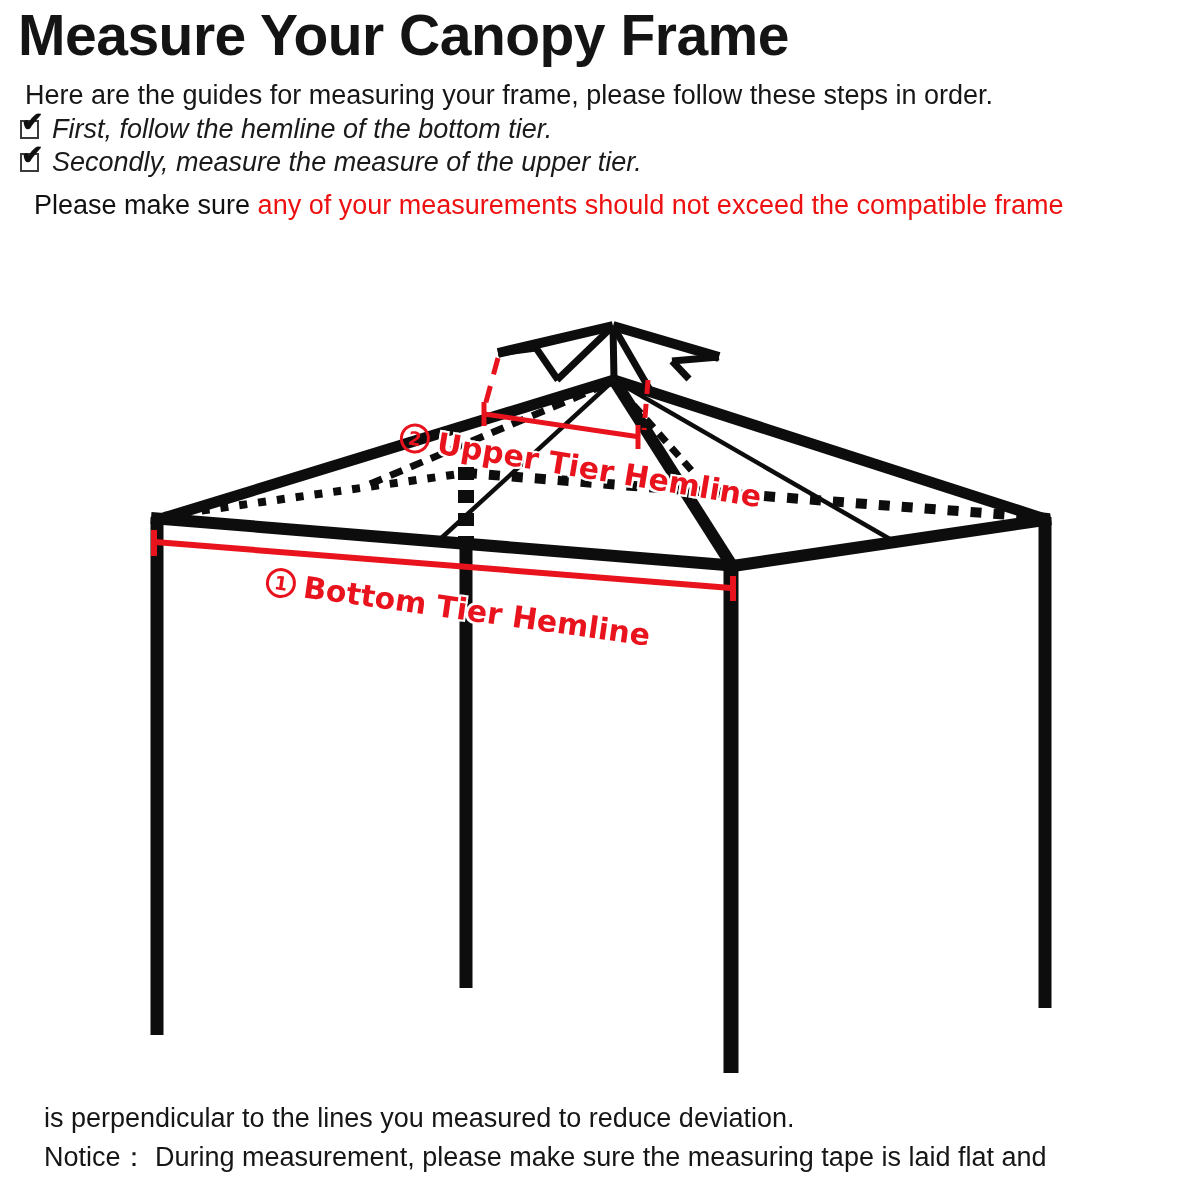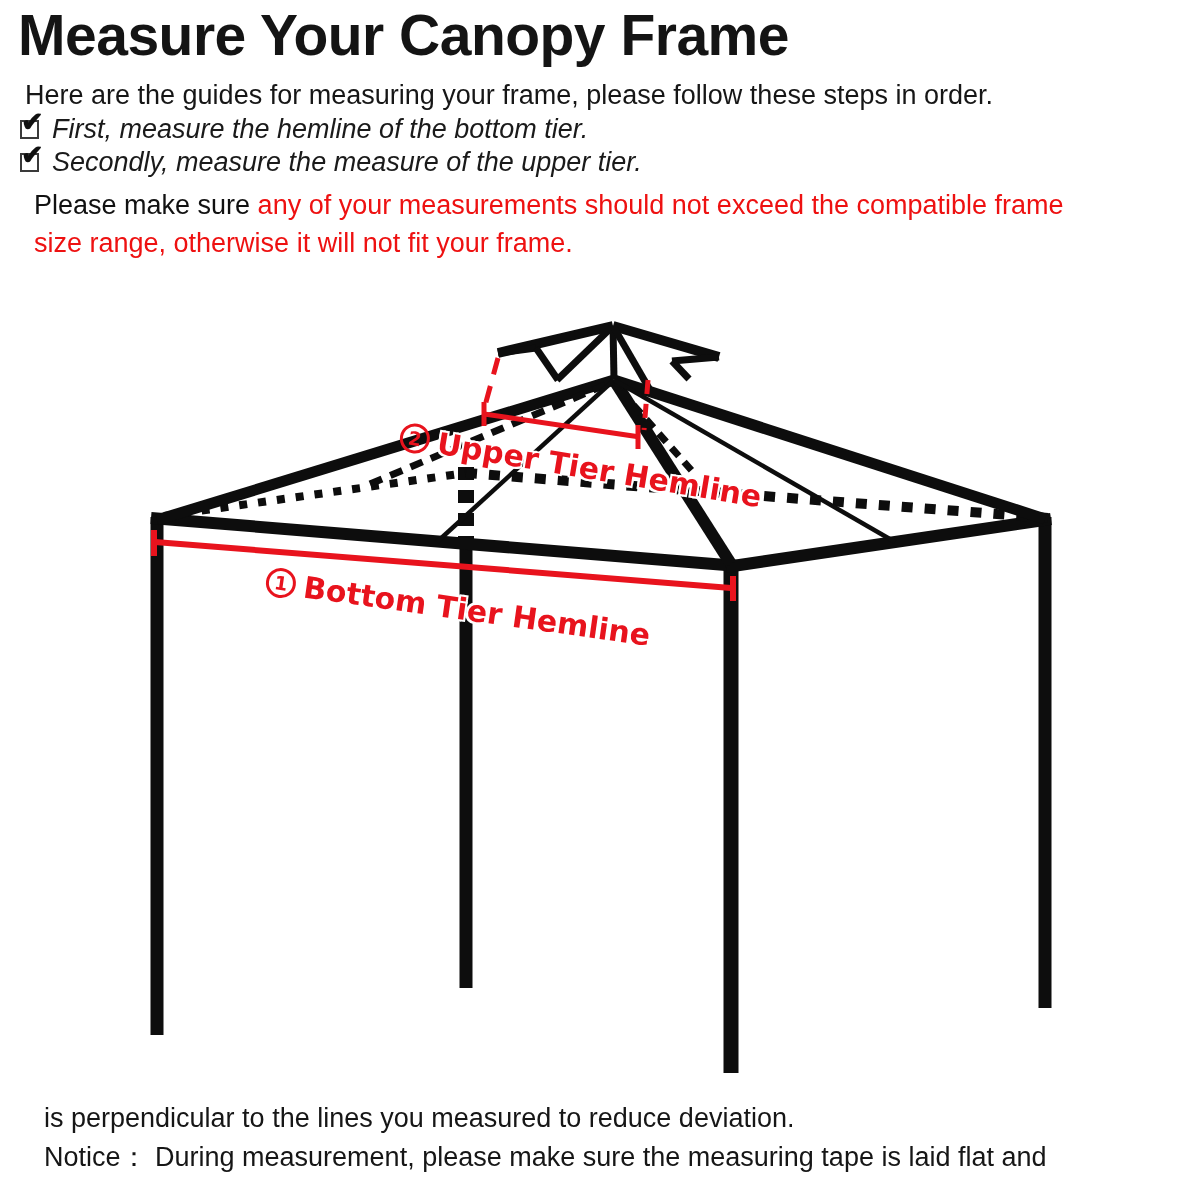--- a/index.html
+++ b/index.html
@@ -21,21 +21,21 @@
   .check-row.r1{top:114px;}
   .check-row.r2{top:147px;}
   .cbx{
     display:inline-block;width:15px;height:15px;border:2px solid #3a3a3a;
     position:relative;margin-right:13px;top:1px;background:#fff;
   }
   .cbx .tick{
     position:absolute;left:-1px;top:-13px;font-size:27px;font-weight:bold;
     font-style:normal;color:#111;line-height:1;
   }
-  .warning{left:34px;top:186px;font-size:27px;line-height:38px;white-space:nowrap;}
+  .warning{left:34px;top:186px;font-size:27px;line-height:38px;white-space:nowrap;text-align:center;}
   .warning .red{color:#ee1111;}
   .notice{left:44px;top:1099px;font-size:27px;line-height:39px;color:#161616;white-space:nowrap;}
 
   svg.drawing{left:0;top:0;z-index:1;}
 
   .diagram-label{
     position:absolute;z-index:2;color:#e8131d;font-weight:bold;font-size:30px;
     font-family:"DejaVu Sans", sans-serif;white-space:nowrap;
     text-shadow:2px 2px 0 #fff,-2px -2px 0 #fff,2px -2px 0 #fff,-2px 2px 0 #fff;
   }
@@ -48,29 +48,28 @@
     text-shadow:none;
   }
 </style>
 </head>
 <body>
 
 <div class="abs page-title">Measure Your Canopy Frame</div>
 <div class="abs subtitle">Here are the guides for measuring your frame, please follow these steps in order.</div>
 
 <div class="abs check-row r1">
-  <span class="cbx"><span class="tick">✔</span></span><span>First, measure the hemline of the bottom tier.</span>
+  <span class="cbx"><span class="tick">✔</span></span><span>First, follow the hemline of the bottom tier.</span>
 </div>
 <div class="abs check-row r2">
   <span class="cbx"><span class="tick">✔</span></span><span>Secondly, measure the measure of the upper tier.</span>
 </div>
 
 <div class="abs warning">
   <div><span>Please make sure </span><span class="red">any of your measurements should not exceed the compatible frame</span></div>
-  <div class="red">size range, otherwise it will not fit your frame.</div>
 </div>
 
 <svg class="abs drawing" width="1200" height="1200" viewBox="0 0 1200 1200" xmlns="http://www.w3.org/2000/svg">
   <g stroke="#0d0d0d" fill="none">
 
     <line x1="157" y1="517" x2="157" y2="1035" stroke-width="13"></line>
     <line x1="466" y1="542" x2="466" y2="988" stroke-width="13"></line>
     <line x1="466" y1="467" x2="466" y2="548" stroke-width="16" stroke-dasharray="13 10"></line>
     <line x1="731" y1="562" x2="731" y2="1073" stroke-width="15"></line>
     <line x1="1045" y1="517" x2="1045" y2="1008" stroke-width="13"></line>

